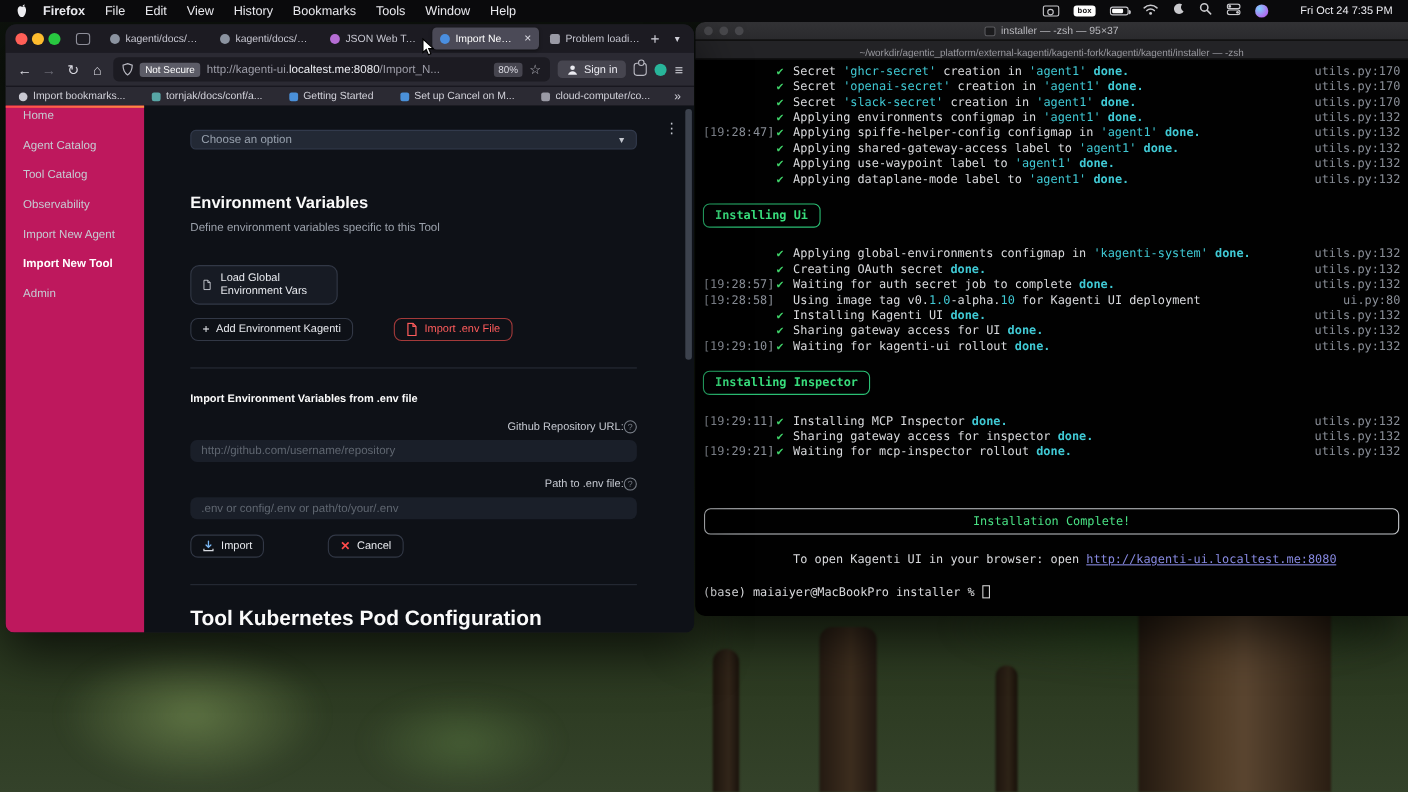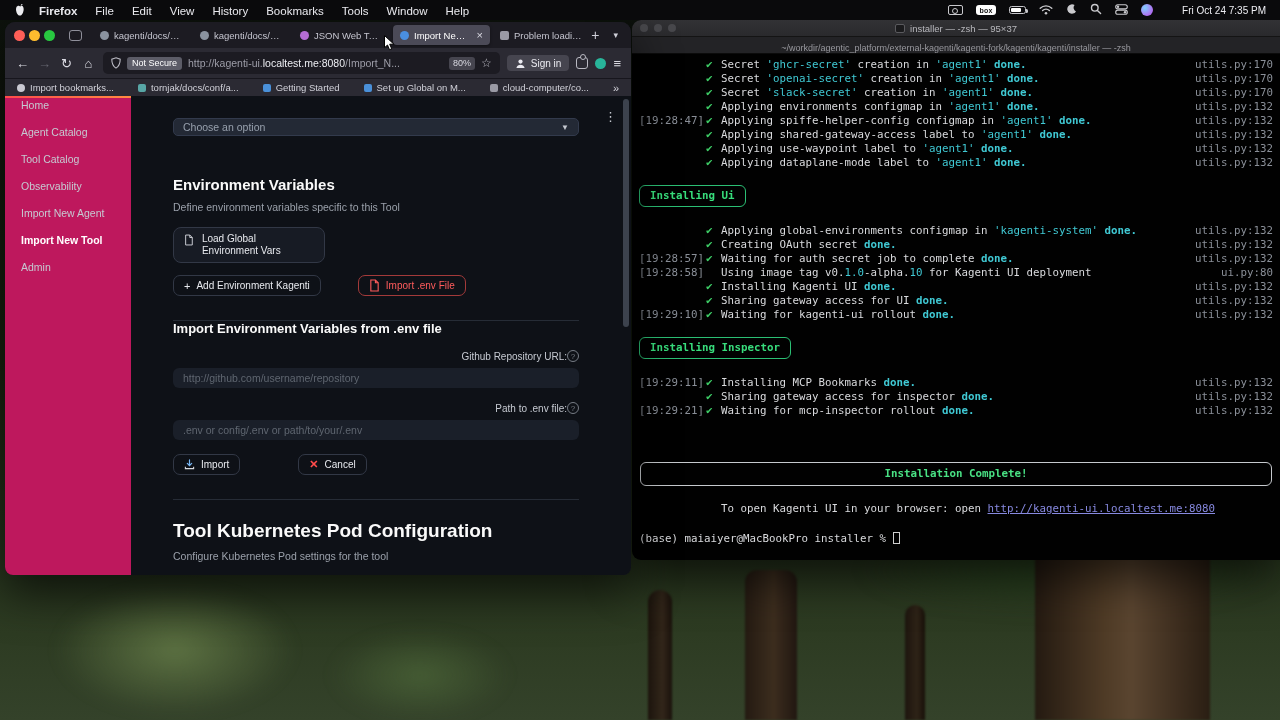--- a/index.html
+++ b/index.html
@@ -83,24 +83,24 @@
 .content{position:relative;height:479px;display:flex;background:#0e1117}
 .accent{position:absolute;top:0;left:0;width:126px;height:2px;background:linear-gradient(90deg,#ff4b4b,#ff8c42)}
 .sidebar{width:126px;background:#be185d;flex:none}
 .side-item{padding:4px 16px;font-size:10.5px;color:#c6cad2;line-height:11px;margin-bottom:8px;white-space:nowrap}
 .side-item.active{color:#fff;font-weight:700}
 .main{flex:1;padding:0 52px 0 42px;position:relative;overflow:hidden;min-width:0}
 .kebab{position:absolute;top:13px;right:13px;color:#c3c7cf;font-size:13px;letter-spacing:1px}
 .selectbox{margin-top:22px;height:18px;background:#232935;border:1px solid #323a4c;border-radius:5px;display:flex;align-items:center;justify-content:space-between;padding:0 9px;font-size:10.5px;color:#97a0ad}
 .selectbox .chev{color:#c3c7cf;font-size:8px}
 h3.sec{margin-top:40px;font-size:15px;color:#fafafa;font-weight:700}
-h4.sec{font-size:13px;color:#fafafa;font-weight:700}
+h4.sec{margin-top:22px;font-size:10px;color:#fafafa;font-weight:700}
 h2.sec{margin-top:20px;font-size:19px;color:#fafafa;font-weight:700}
 .sub{margin-top:8px;font-size:10.5px;color:#9aa0aa}
-.card-btn{margin-top:14px;display:flex;gap:8px;background:#171b24;border:1px solid #323846;border-radius:8px;padding:5px 10px;width:152px;color:#e8eaef;font-size:10px;text-align:left;line-height:12px;cursor:pointer}
+.card-btn{margin-top:28px;display:flex;align-items:center;gap:8px;background:#171b24;border:1px solid #323846;border-radius:8px;padding:5px 10px;width:134px;color:#e8eaef;font-size:10px;text-align:left;line-height:12px;cursor:pointer}
 .btnrow{margin-top:12px;display:flex;gap:37px}
 .btnrow2{margin-top:14px;display:flex;gap:58px}
 .btn{display:inline-flex;align-items:center;gap:6px;background:transparent;border:1px solid #323846;border-radius:7px;padding:0 10px;color:#e8eaef;font-size:10px;height:21px;white-space:nowrap;cursor:pointer}
 .btn .plus{font-size:11px;color:#e8eaef}
 .btn.danger{border-color:#a33a3a;color:#ff5c5c}
 .btn .xmark{color:#ff4b4b;font-weight:700;font-size:11px}
 hr.div{border:none;border-top:1px solid #262c36;margin-top:24px}
 .lblrow{margin-top:14px;display:flex;justify-content:flex-end;align-items:center}
 .lblrow label{font-size:10px;color:#c6cad2}
 .help{width:12px;height:12px;border:1px solid #767c85;border-radius:50%;color:#767c85;font-size:8px;display:flex;align-items:center;justify-content:center;flex:none}
@@ -121,21 +121,21 @@
 .tline .ts{width:67px;flex:none;color:#8a8f98}
 .tline .ck{width:15px;flex:none;color:#3fd068;font-weight:700;font-family:"DejaVu Sans Mono","DejaVu Sans",monospace}
 .tline .txt{white-space:pre;overflow:hidden}
 .tline .ref{margin-left:auto;color:#8a8f98;flex:none}
 .seg-w{color:#d9dadd}
 .seg-c{color:#40c9d4}
 .seg-d{color:#40c9d4;font-weight:700}
 .seg-l{color:#8789e0;text-decoration:underline}
 .tpanel-wrap{height:24px;margin:1px 0;font-family:inherit}
 .tpanel{display:inline-block;border:1px solid #2bbf74;color:#38dd7c;border-radius:6px;padding:3px 10px;font-size:10.8px;font-weight:700}
-.tbigpanel{height:24px;border:1px solid #c6c9cd;border-radius:6px;margin:2px 1px;display:flex;align-items:center;justify-content:center;color:#49e184;font-weight:700;font-size:10.8px}
+.tbigpanel{height:24px;border:1px solid #c6c9cd;border-radius:6px;margin:2px 1px;display:flex;align-items:center;justify-content:center;color:#49e184;font-weight:400;font-size:10.8px}
 .cursor{display:inline-block;width:7px;height:12px;border:1px solid #cfcfcf;transform:translateY(2px)}
 
 
 .mousecursor{position:absolute;left:383px;top:34px;z-index:99}
 </style>
 </head>
 <body>
 
 <div class="desktop">
 
@@ -256,21 +256,21 @@
           <div class="bm-item">
             <span class="bm-dot d1"></span>
             <span>tornjak/docs/conf/a...</span>
           </div>
           <div class="bm-item">
             <span class="bm-dot d2"></span>
             <span>Getting Started</span>
           </div>
           <div class="bm-item">
             <span class="bm-dot d3"></span>
-            <span>Set up Global on M...</span>
+            <span>Set up Cancel on M...</span>
           </div>
           <div class="bm-item">
             <span class="bm-dot d4"></span>
             <span>cloud-computer/co...</span>
           </div>
           <div class="bm-item">
             <span class="bm-dot d5"></span>
             <span>AWS API USE THIS</span>
           </div>
         </div>
@@ -392,21 +392,21 @@
         <div class="tline log"><span class="ts"></span><span class="ck">✔</span><span class="txt"><span class="seg-w">Applying global-environments configmap in </span><span class="seg-c">'kagenti-system'</span><span class="seg-w"> </span><span class="seg-d">done.</span></span><span class="ref">utils.py:132</span></div>
         <div class="tline log"><span class="ts"></span><span class="ck">✔</span><span class="txt"><span class="seg-w">Creating OAuth secret </span><span class="seg-d">done.</span></span><span class="ref">utils.py:132</span></div>
         <div class="tline log"><span class="ts">[19:28:57]</span><span class="ck">✔</span><span class="txt"><span class="seg-w">Waiting for auth secret job to complete </span><span class="seg-d">done.</span></span><span class="ref">utils.py:132</span></div>
         <div class="tline log"><span class="ts">[19:28:58]</span><span class="ck"></span><span class="txt"><span class="seg-w">Using image tag v0.</span><span class="seg-c">1.0</span><span class="seg-w">-alpha.</span><span class="seg-c">10</span><span class="seg-w"> for Kagenti UI deployment</span></span><span class="ref">ui.py:80</span></div>
         <div class="tline log"><span class="ts"></span><span class="ck">✔</span><span class="txt"><span class="seg-w">Installing Kagenti UI </span><span class="seg-d">done.</span></span><span class="ref">utils.py:132</span></div>
         <div class="tline log"><span class="ts"></span><span class="ck">✔</span><span class="txt"><span class="seg-w">Sharing gateway access for UI </span><span class="seg-d">done.</span></span><span class="ref">utils.py:132</span></div>
         <div class="tline log"><span class="ts">[19:29:10]</span><span class="ck">✔</span><span class="txt"><span class="seg-w">Waiting for kagenti-ui rollout </span><span class="seg-d">done.</span></span><span class="ref">utils.py:132</span></div>
         <div class="tline"></div>
         <div class="tpanel-wrap"><span class="tpanel">Installing Inspector</span></div>
         <div class="tline"></div>
-        <div class="tline log"><span class="ts">[19:29:11]</span><span class="ck">✔</span><span class="txt"><span class="seg-w">Installing MCP Bookmarks </span><span class="seg-d">done.</span></span><span class="ref">utils.py:132</span></div>
+        <div class="tline log"><span class="ts">[19:29:11]</span><span class="ck">✔</span><span class="txt"><span class="seg-w">Installing MCP Inspector </span><span class="seg-d">done.</span></span><span class="ref">utils.py:132</span></div>
         <div class="tline log"><span class="ts"></span><span class="ck">✔</span><span class="txt"><span class="seg-w">Sharing gateway access for inspector </span><span class="seg-d">done.</span></span><span class="ref">utils.py:132</span></div>
         <div class="tline log"><span class="ts">[19:29:21]</span><span class="ck">✔</span><span class="txt"><span class="seg-w">Waiting for mcp-inspector rollout </span><span class="seg-d">done.</span></span><span class="ref">utils.py:132</span></div>
         <div class="tline"></div>
         <div class="tline"></div>
         <div class="tline"></div>
         <div class="tbigpanel">Installation Complete!</div>
         <div class="tline"></div>
         <div class="tline log"><span class="ts"></span><span class="ck"></span><span class="txt"><span class="seg-w">To open Kagenti UI in your browser: open </span><span class="seg-l">http://kagenti-ui.localtest.me:8080</span></span></div>
         <div class="tline"></div>
         <div class="tline"><span class="seg-w">(base) maiaiyer@MacBookPro installer % </span><span class="cursor"></span></div>

